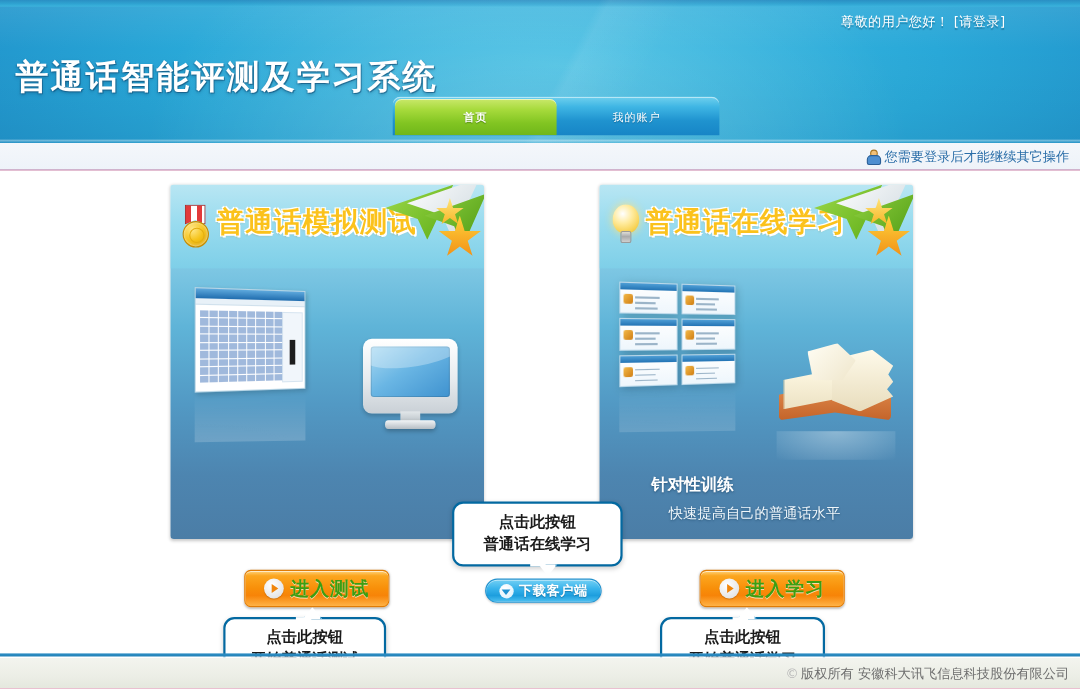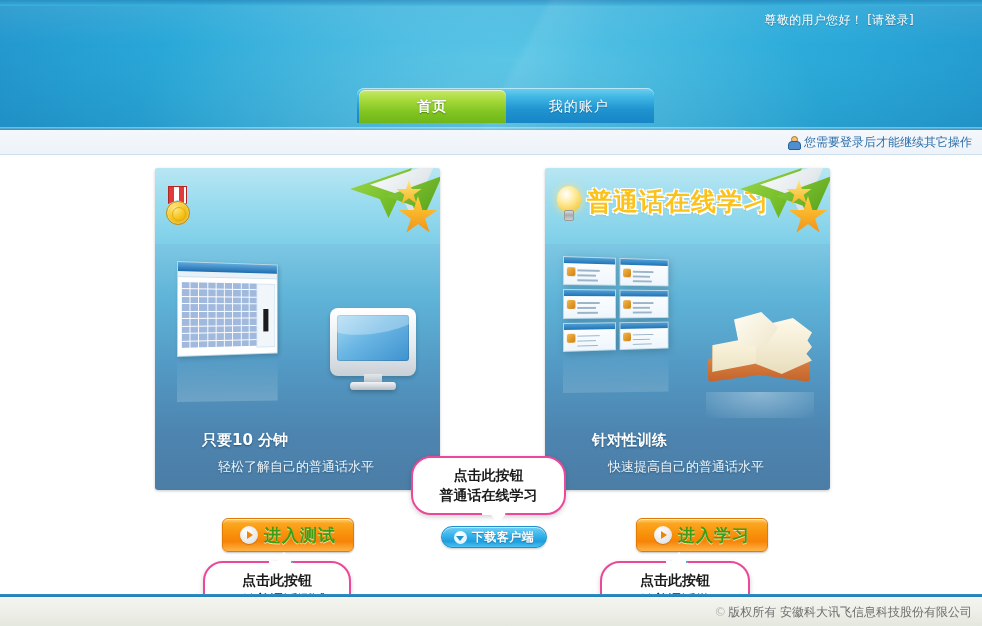--- a/index.html
+++ b/index.html
@@ -86,21 +86,21 @@
     overflow: hidden;
     padding: 2px 2px 0 2px;
   }
   .tab {
     flex: 1;
     display: flex;
     align-items: center;
     justify-content: center;
     height: 33px;
     color: #ffffff;
-    font-size: 14px;
+    font-size: 10px;
     letter-spacing: 1px;
     cursor: pointer;
     position: relative;
     text-shadow: 0 1px 1px rgba(0,50,80,0.4);
   }
   .tab + .tab::before {
     content: "";
     position: absolute; left: 0; top: 6px;
     width: 1px; height: 21px;
     background: rgba(255,255,255,0.45);
@@ -504,22 +504,22 @@
     color: #ffffff;
     letter-spacing: 0.5px;
     text-shadow: 0 1px 1px rgba(0,70,110,0.45);
     white-space: nowrap;
   }
 
   
   .callout {
     position: absolute;
     background: #ffffff;
-    border: 2px solid #ec4899;
-    border-radius: 20px;
+    border: 2px solid #0369a1;
+    border-radius: 10px;
     box-shadow: 0 2px 5px rgba(0,0,0,0.18);
     text-align: center;
     font-size: 14px;
     font-weight: bold;
     color: #1b1b1b;
     line-height: 1.45;
     padding: 7px 12px;
     white-space: nowrap;
   }
   .callout .tip {
@@ -588,20 +588,21 @@
   <div class="header">
     <div class="header-topstrip"></div>
     <div class="header-glow"></div>
     <div class="header-diag"></div>
 
     <div class="greeting">
       <span>尊敬的用户您好！</span>
       <span class="login-link">[请登录]</span>
     </div>
 
+    <div class="site-title">普通话智能评测及学习系统</div>
 
     <div class="navbar">
       <div class="tab active">
         <span>首页</span>
       </div>
       <div class="tab">
         <span>我的账户</span>
       </div>
     </div>
 
@@ -616,20 +617,21 @@
   </div>
 
   <div class="page-body">
 
     <div class="card left">
       <div class="card-banner">
         <div class="badge-icon">
           <div class="ribbon"></div>
           <div class="coin"></div>
         </div>
+        <div class="card-banner-title">普通话模拟测试</div>
         <div class="plane-orn">
           <div class="pl pl1"></div>
           <div class="pl pl2"></div>
           <div class="pl pl3"></div>
           <div class="star2"></div>
           <div class="star"></div>
         </div>
       </div>
 
       <div class="mock-window">
@@ -724,24 +726,20 @@
       </div>
       <div class="mock-refl"></div>
 
       <div class="monitor">
         <div class="bezel"></div>
         <div class="screen"></div>
         <div class="neck"></div>
         <div class="base"></div>
       </div>
 
-      <div class="card-caption">
-        <div class="cap-main">只要10 分钟</div>
-        <div class="cap-sub">轻松了解自己的普通话水平</div>
-      </div>
     </div>
 
     <div class="card right">
       <div class="card-banner">
         <div class="bulb-icon">
           <div class="glass"></div>
           <div class="base"></div>
         </div>
         <div class="card-banner-title">普通话在线学习</div>
         <div class="plane-orn">

